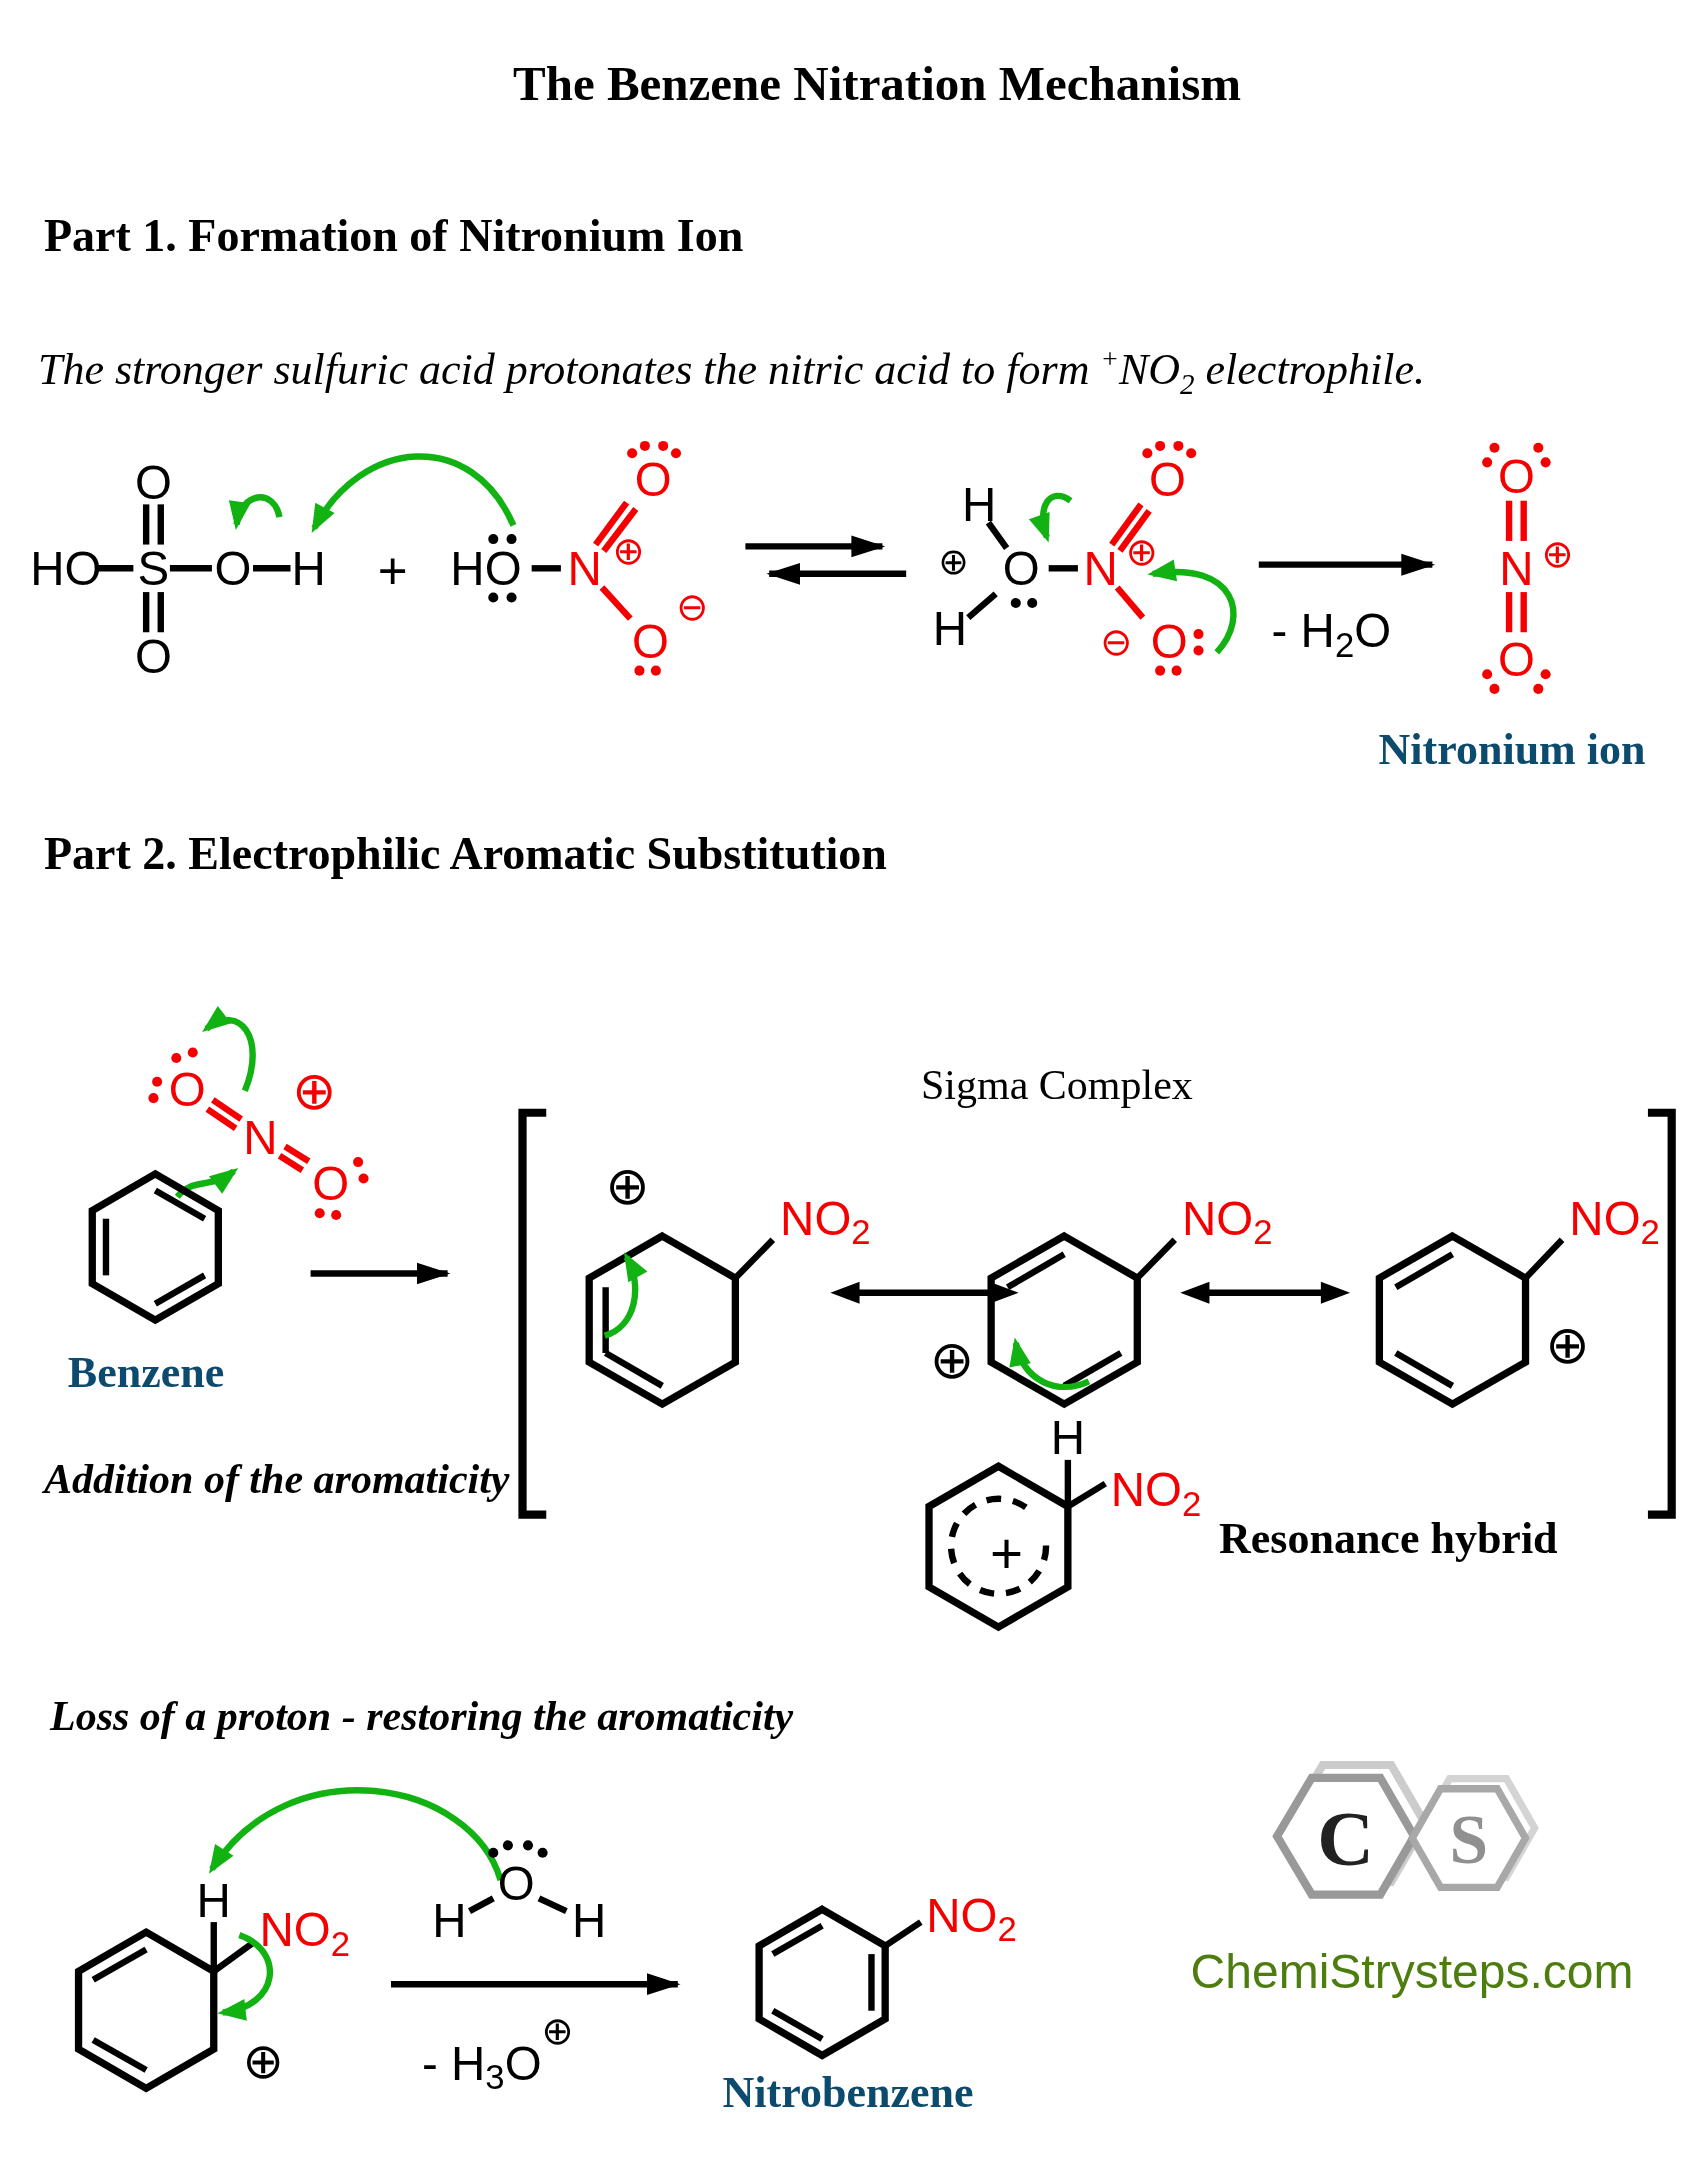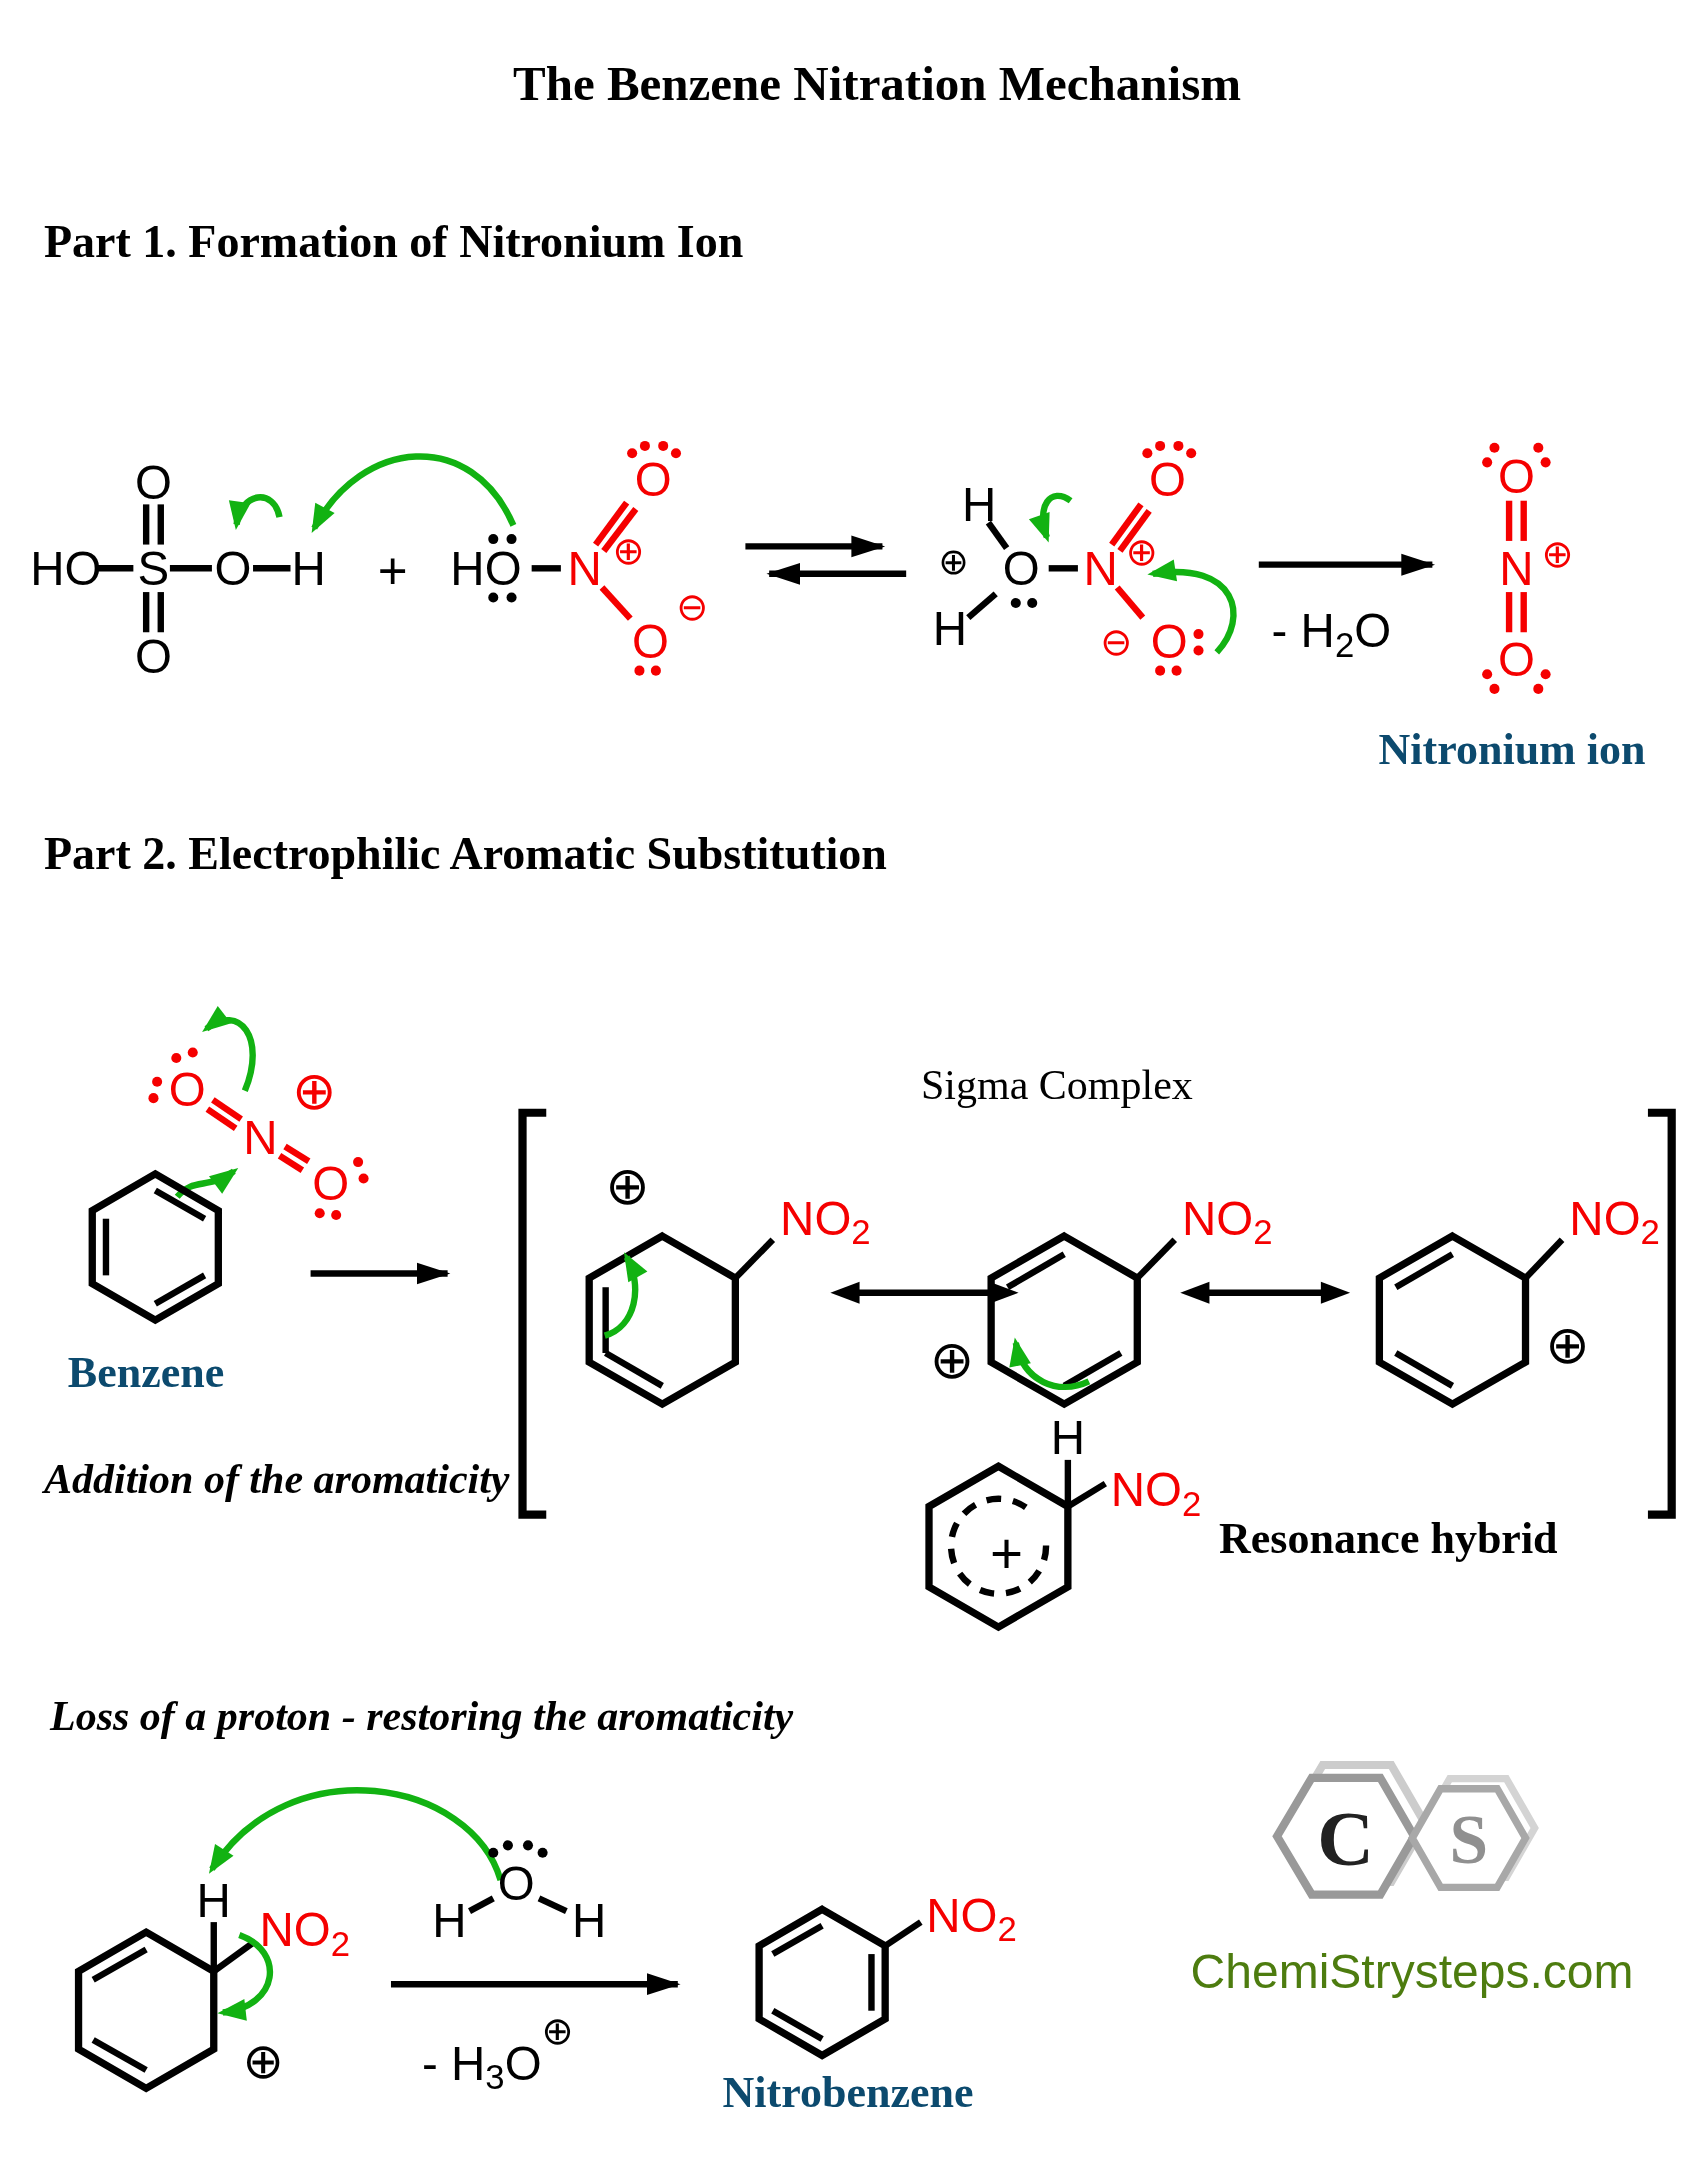--- a/index.html
+++ b/index.html
@@ -41,21 +41,22 @@
   .dash-arc{stroke:#000;stroke-width:7;fill:none;stroke-dasharray:16 13;}
   .logo-c{font-family:"Liberation Serif",serif;font-size:86px;font-weight:bold;fill:#222;text-anchor:middle;dominant-baseline:central;}
   .logo-s{font-family:"Liberation Serif",serif;font-size:76px;font-weight:bold;fill:#909090;text-anchor:middle;dominant-baseline:central;}
 </style>
 </head>
 <body>
 
 <div id="canvas">
 
   <div class="abs title ctr" style="left:877px;top:55px;">The Benzene Nitration Mechanism</div>
-  <div class="abs heading" style="left:44px;top:215px;text-align:center;">Part 1. Formation of Nitronium Ion</div>
+  <div class="abs heading" style="left:44px;top:209px;text-align:center;">Part 1. Formation of Nitronium Ion</div>
+  <div class="abs desc" style="left:38px;top:344px;"><span>The stronger sulfuric acid protonates the nitric acid to form </span><span class="sup">+</span><span>NO</span><span class="sub">2</span><span> electrophile.</span></div>
   <div class="abs bold-serif blue ctr" style="left:1512px;top:724px;">Nitronium ion</div>
   <div class="abs heading" style="left:44px;top:827px;text-align:right;">Part 2. Electrophilic Aromatic Substitution</div>
   <div class="abs plain-serif" style="left:921px;top:1025px;margin-top:36px;">Sigma Complex</div>
   <div class="abs bold-serif blue ctr" style="left:146px;top:1347px;">Benzene</div>
   <div class="abs bold-italic" style="left:44px;top:1455px;">Addition of the aromaticity</div>
   <div class="abs bold-italic" style="left:50px;top:1692px;">Loss of a proton - restoring the aromaticity</div>
   <div class="abs bold-serif" style="left:1219px;top:1513px;">Resonance hybrid</div>
   <div class="abs bold-serif blue ctr" style="left:848px;top:2067px;">Nitrobenzene</div>
   <div class="abs gray-site ctr" style="left:1412px;top:1944px;">ChemiStrysteps.com</div>
 

